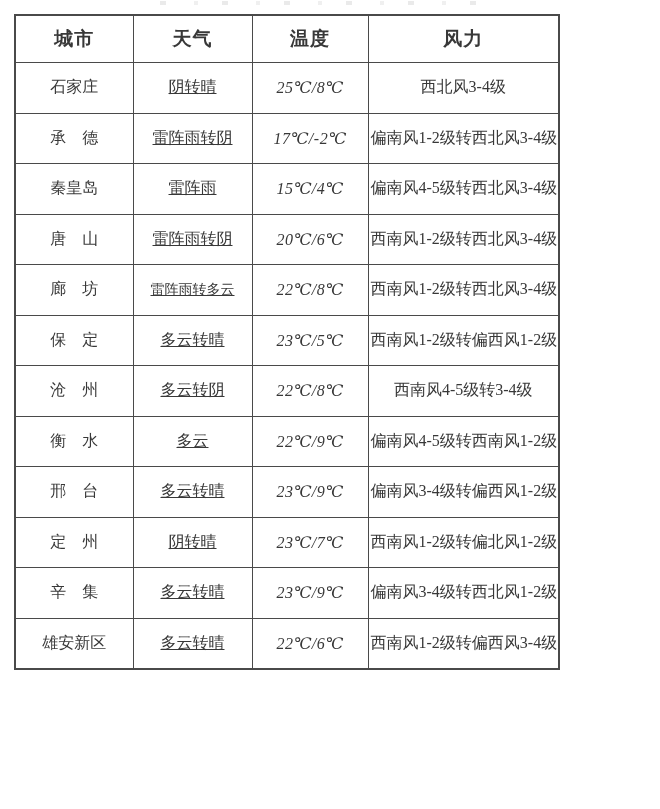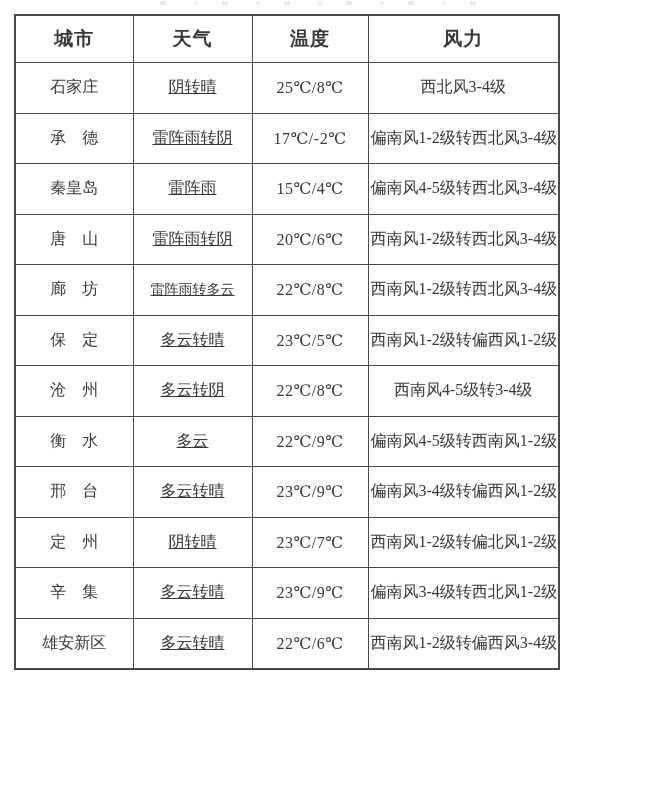--- a/index.html
+++ b/index.html
@@ -56,20 +56,21 @@
     height: 49.5px;
     font-size: 16px;
   }
   td.city { font-size: 18px; }
   td.weather { font-size: 17px; text-decoration: underline; }
   td.weather.small { font-size: 14px; }
   td.temperature {
     color: var(--temperature, #b5342e);
     font-size: 18px;
     letter-spacing: 0.5px;
+    font-style: italic;
   }
   td.wind { font-size: 17px; }
 </style>
 </head>
 <body>
 
 <div class="page">
 
   <div class="remnant"></div>
 

